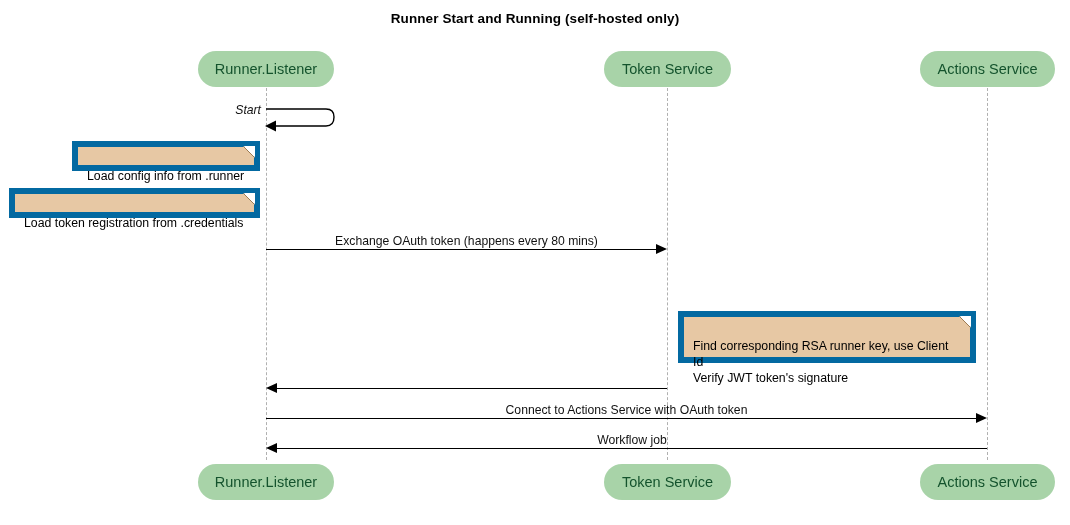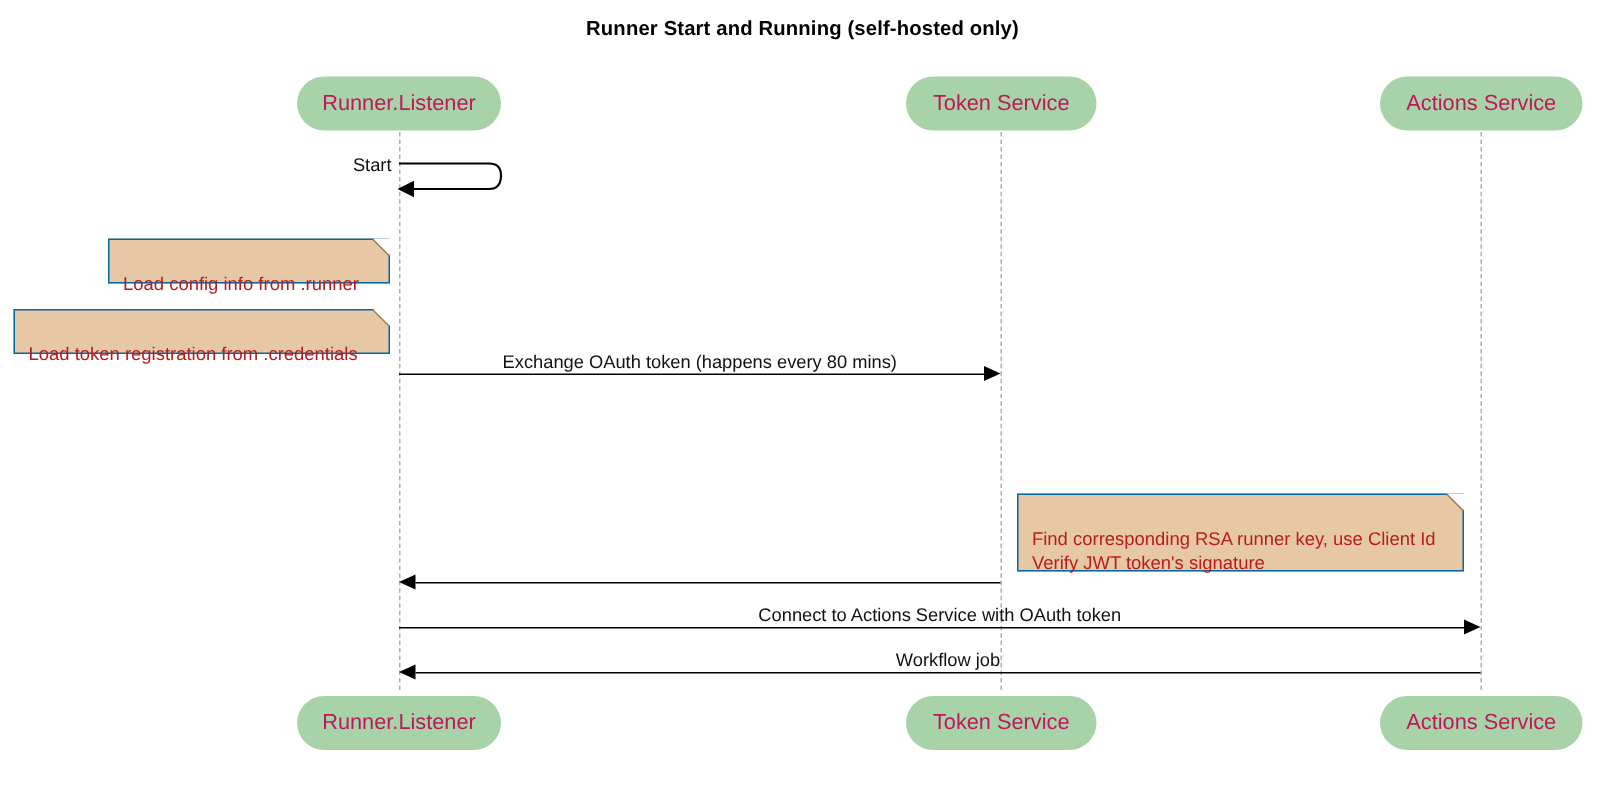--- a/index.html
+++ b/index.html
@@ -43,35 +43,34 @@
   
   .participant {
     position: absolute;
     height: 36px;
     border-radius: 18px;
     background: #a8d3a8;
     display: flex;
     align-items: center;
     justify-content: center;
     font-size: 14.5px;
-    color: #be185d;
+    color: #14532d;
     box-sizing: border-box;
   }
   
   .note {
     position: absolute;
     background: #e7c8a4;
-    border: 1px solid #0369a1;
+    border: 6px solid #0369a1;
     box-sizing: border-box;
     font-size: 12.3px;
-    color: #b91c1c;
+    color: #000000;
     padding: 5px 8px 5px 9px;
     line-height: 16px;
     white-space: pre-line;
-    margin-top: 18px;
   }
   .note .fold {
     position: absolute;
     top: -1px;
     right: -1px;
     width: 0;
     height: 0;
     border-left: 11px solid transparent;
     border-top: 11px solid #ffffff;
   }
@@ -128,21 +127,21 @@
   <div class="participant" style="left:198px; top:51px; width:136px;">
     <span>Runner.Listener</span>
   </div>
   <div class="participant" style="left:604px; top:51px; width:127px;">
     <span>Token Service</span>
   </div>
   <div class="participant" style="left:920px; top:51px; width:135px;">
     <span>Actions Service</span>
   </div>
 
-  <div class="msg-label" style="left:205px; top:103px; width:56px; text-align:right;">Start</div>
+  <div class="msg-label" style="left:205px; top:103px; width:56px; text-align:right;font-style:italic;">Start</div>
   <svg class="selfloop" width="90" height="40" style="left:264px; top:104px;">
     <path d="M 2,5 L 62,5 Q 70,5 70,13 Q 70,22 62,22 L 10,22" fill="none" stroke="#000000" stroke-width="1.4"></path>
     <polygon points="12,16.5 12,27.5 1,22 " fill="#000000"></polygon>
   </svg>
 
   <div class="note" style="left:72px; top:141px; width:188px; height:30px;">
     <span>Load config info from .runner</span>
     <span class="fold"></span>
     <svg class="fold-edge" viewBox="0 0 13 13">
       <path d="M 1.5,0.5 L 12.5,11.5 L 12.5,0.5 Z" fill="#ffffff" stroke="none"></path>

